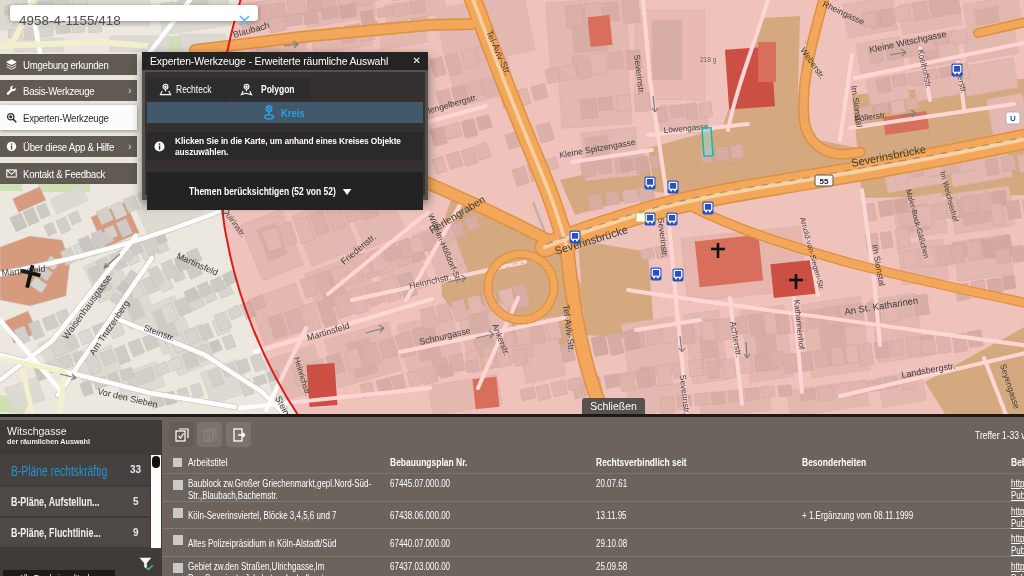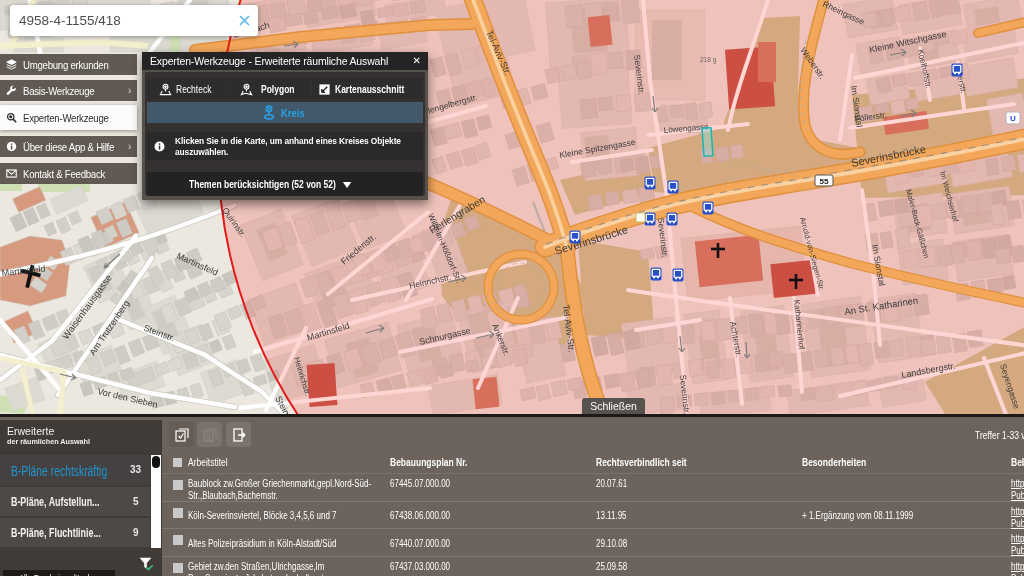--- a/index.html
+++ b/index.html
@@ -806,21 +806,21 @@
     <g id="tic">
       <rect x="-5.5" y="-6.5" width="11" height="13" rx="1.8" fill="#2a50c8"></rect>
       <rect x="-3.8" y="-4.7" width="7.6" height="7" rx="0.8" fill="none" stroke="#fff" stroke-width="1.3"></rect>
       <circle cx="-1.9" cy="3.4" r="1" fill="#fff"></circle>
       <circle cx="1.9" cy="3.4" r="1" fill="#fff"></circle>
     </g>
   </defs>
 
 </svg>
 
-<div class="abs" style="left:10px;top:5px;width:248px;height:31px;background:#fff;border-radius:3px;box-shadow:0 1px 5px rgba(0,0,0,0.35);">
+<div class="abs" style="left:10px;top:5px;width:248px;height:16px;background:#fff;border-radius:3px;box-shadow:0 1px 5px rgba(0,0,0,0.35);">
   <div class="abs" style="left:9px;top:0;line-height:31px;font-size:13.5px;color:#4e4e4e;">4958-4-1155/418</div>
   <svg class="abs" style="right:7px;top:9px;" width="13" height="13" viewBox="0 0 13 13">
     <path d="M2,2 L11,11 M11,2 L2,11" stroke="#58b7ef" stroke-width="1.6"></path>
   </svg>
 </div>
 
 <div class="abs" id="menu" style="left:0;top:54px;width:137px;">
   <style>
     .mbtn{position:absolute;left:0;width:137px;background:rgba(86,79,72,0.93);color:#fff;
           font-size:10.5px;letter-spacing:-0.3px;white-space:nowrap;display:flex;align-items:center;overflow:hidden;}
@@ -896,27 +896,20 @@
       <svg width="13" height="13" viewBox="0 0 14 14">
           <g stroke="#fff" fill="none" stroke-width="1.2">
             <circle cx="7" cy="4" r="2.6"></circle>
             <circle cx="7" cy="4" r="0.8" fill="#fff"></circle>
             <path d="M7,6.6 L7,9"></path>
             <path d="M3.5,8.5 L1.5,12.5 L6,11 L12.5,12.5 L10.5,8.5"></path>
           </g>
         </svg>
       <span class="cx85">Polygon</span>
       </div>
-    <div style="flex:1;background:#2d2d2d;color:#fff;font-size:10px;font-weight:600;display:flex;align-items:center;justify-content:center;gap:4px;">
-      <svg width="13" height="13" viewBox="0 0 14 14">
-          <rect x="1.5" y="1.5" width="11" height="11" fill="#fff"></rect>
-          <path d="M10,4 L4,10 M4,10 L4,6.5 M4,10 L7.5,10" stroke="#222" stroke-width="1.5" fill="none"></path>
-        </svg>
-      <span class="cx85">Kartenausschnitt</span>
-      </div>
   </div>
 
   <div class="abs" style="left:5px;top:50px;width:276px;height:21px;background:#41596a;color:#29a2e9;font-size:10.5px;font-weight:600;display:flex;align-items:center;justify-content:center;gap:6px;">
     <svg width="12" height="15" viewBox="0 0 12 15">
         <g fill="none" stroke="#29a2e9">
           <circle cx="6" cy="3.8" r="2.7" stroke-width="1.6"></circle>
           <circle cx="6" cy="3.8" r="0.8" fill="#29a2e9"></circle>
           <path d="M6,6.5 L6,9.8" stroke-width="1.6"></path>
           <ellipse cx="6" cy="11.8" rx="4.3" ry="2.1" stroke-width="1.5"></ellipse>
         </g>
@@ -926,31 +919,31 @@
 
   <div class="abs" style="left:5px;top:80px;width:276px;height:28px;background:#2a2a2a;">
     <svg class="abs" style="left:7px;top:9px;" width="11" height="11" viewBox="0 0 14 14">
         <circle cx="7" cy="7" r="6.4" fill="#fff"></circle>
         <rect x="6.1" y="5.9" width="1.9" height="5" fill="#2a2a2a"></rect>
         <rect x="6.1" y="3" width="1.9" height="1.9" fill="#2a2a2a"></rect>
       </svg>
     <div class="abs" style="left:28px;top:4px;color:#fff;font-size:9.5px;font-weight:bold;line-height:10.5px;letter-spacing:-0.1px;white-space:nowrap;transform:scaleX(0.88);transform-origin:0 0;">Klicken Sie in die Karte, um anhand eines Kreises Objekte<br>auszuwählen.</div>
   </div>
 
-  <div class="abs" style="left:5px;top:120px;width:276px;height:24px;background:#232323;color:#fff;font-size:10px;font-weight:600;display:flex;align-items:center;justify-content:center;">
+  <div class="abs" style="left:5px;top:120px;width:276px;height:38px;background:#232323;color:#fff;font-size:10px;font-weight:600;display:flex;align-items:center;justify-content:center;">
     <span class="cx85">Themen berücksichtigen (52 von 52)&nbsp;&nbsp;&nbsp;<span style="display:inline-block;width:0;height:0;border-left:5px solid transparent;border-right:5px solid transparent;border-top:6px solid #fff;"></span></span>
   </div>
 </div>
 
 <div class="abs" style="left:582px;top:398px;width:63px;height:16px;background:#56524d;border-radius:3px 3px 0 0;color:#fff;font-size:10.5px;text-align:center;line-height:16px;">Schließen</div>
 
 <div class="abs" style="left:0;top:414px;width:1024px;height:162px;background:#6b635c;border-top:3px solid #1c1b1a;box-sizing:border-box;">
 
   <div class="abs" style="left:0;top:3px;width:162px;height:159px;background:#403b37;">
-    <div class="abs" style="left:7px;top:5px;color:#f2f2f2;font-size:10.5px;">Erweiterte</div>
+    <div class="abs" style="left:7px;top:5px;color:#f2f2f2;font-size:10.5px;">Witschgasse</div>
     <div class="abs" style="left:7px;top:17px;color:#efefef;font-size:8px;font-weight:bold;"><span class="cx9">der räumlichen Auswahl</span></div>
     <div class="abs" style="left:0;top:35px;width:150px;">
       <div style="height:30px;background:#454140;margin-bottom:2px;position:relative;">
         <span class="abs" style="left:11px;top:8px;font-size:14px;font-weight:normal;color:#2095d0;"><span style="transform:scaleX(0.74);transform-origin:0 50%;display:inline-block;white-space:nowrap;">B-Pläne rechtskräftig</span></span>
         <span class="abs" style="left:130px;top:9px;font-size:10px;color:#e8e8e8;font-weight:bold;">33</span>
       </div>
       <div style="height:29px;background:#4e4945;margin-bottom:2px;position:relative;">
         <span class="abs" style="left:11px;top:8px;font-size:12px;font-weight:bold;color:#f2f2f2;"><span style="transform:scaleX(0.74);transform-origin:0 50%;display:inline-block;white-space:nowrap;">B-Pläne, Aufstellun...</span></span>
         <span class="abs" style="left:133px;top:9px;font-size:10px;color:#e8e8e8;font-weight:bold;">5</span>
       </div>

